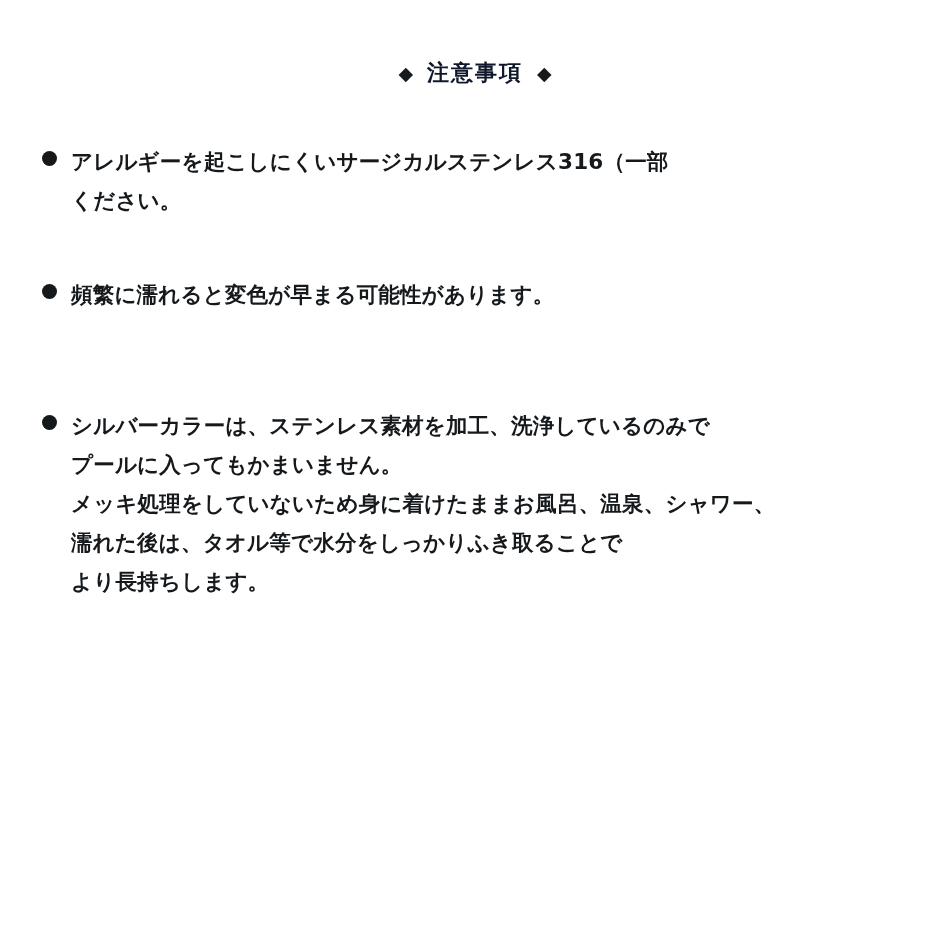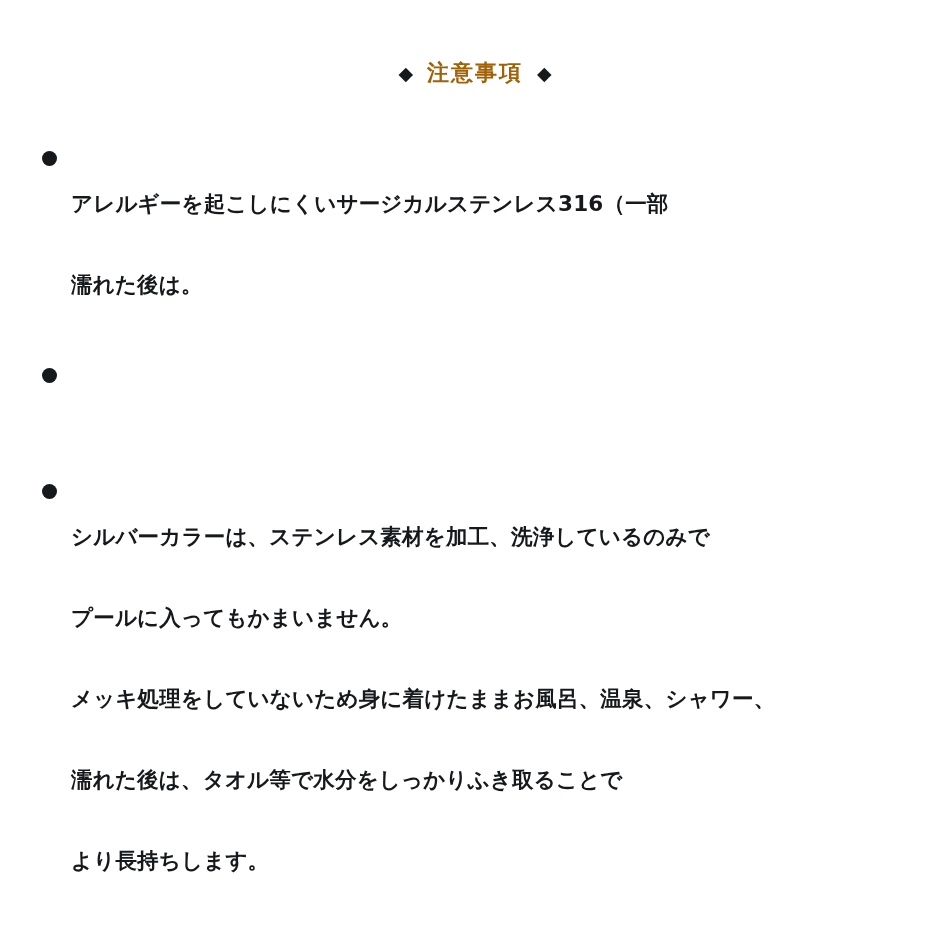--- a/index.html
+++ b/index.html
@@ -31,21 +31,21 @@
   }
   .diamond {
     font-size: 19px;
     line-height: 1;
     color: #15191c;
   }
   .title-text {
     font-size: 22px;
     font-weight: 700;
     letter-spacing: 2px;
-    color: #a16207;
+    color: #0f172a;
   }
   .items {
     margin: 0;
     padding: 0 0 0 42px;
     list-style: none;
   }
   .item {
     display: flex;
     align-items: flex-start;
     gap: 14px;
@@ -62,21 +62,20 @@
   .item-body {
     flex: 1 1 auto;
   }
   .line {
     font-size: 21.5px;
     font-weight: 600;
     line-height: 39px;
     color: #15191c;
     white-space: pre;
     letter-spacing: 0.2px;
-    margin-top: 42px;
   }
   .gap-1 { height: 55px; }
   .gap-2 { height: 92px; }
 </style>
 </head>
 <body>
 
 <div class="page">
 
   <div class="title-row">
@@ -84,29 +83,30 @@
     <span class="title-text">注意事項</span>
     <span class="diamond">◆</span>
   </div>
 
   <ul class="items">
 
     <li class="item">
       <span class="bullet"></span>
       <div class="item-body">
         <div class="line">アレルギーを起こしにくいサージカルステンレス316（一部</div>
-        <div class="line">濡れた後は。</div>
+        <div class="line">ください。</div>
       </div>
     </li>
 
     <div class="gap-1"></div>
 
     <li class="item">
       <span class="bullet"></span>
       <div class="item-body">
+        <div class="line">頻繁に濡れると変色が早まる可能性があります。</div>
       </div>
     </li>
 
     <div class="gap-2"></div>
 
     <li class="item">
       <span class="bullet"></span>
       <div class="item-body">
         <div class="line">シルバーカラーは、ステンレス素材を加工、洗浄しているのみで</div>
         <div class="line">プールに入ってもかまいません。</div>

